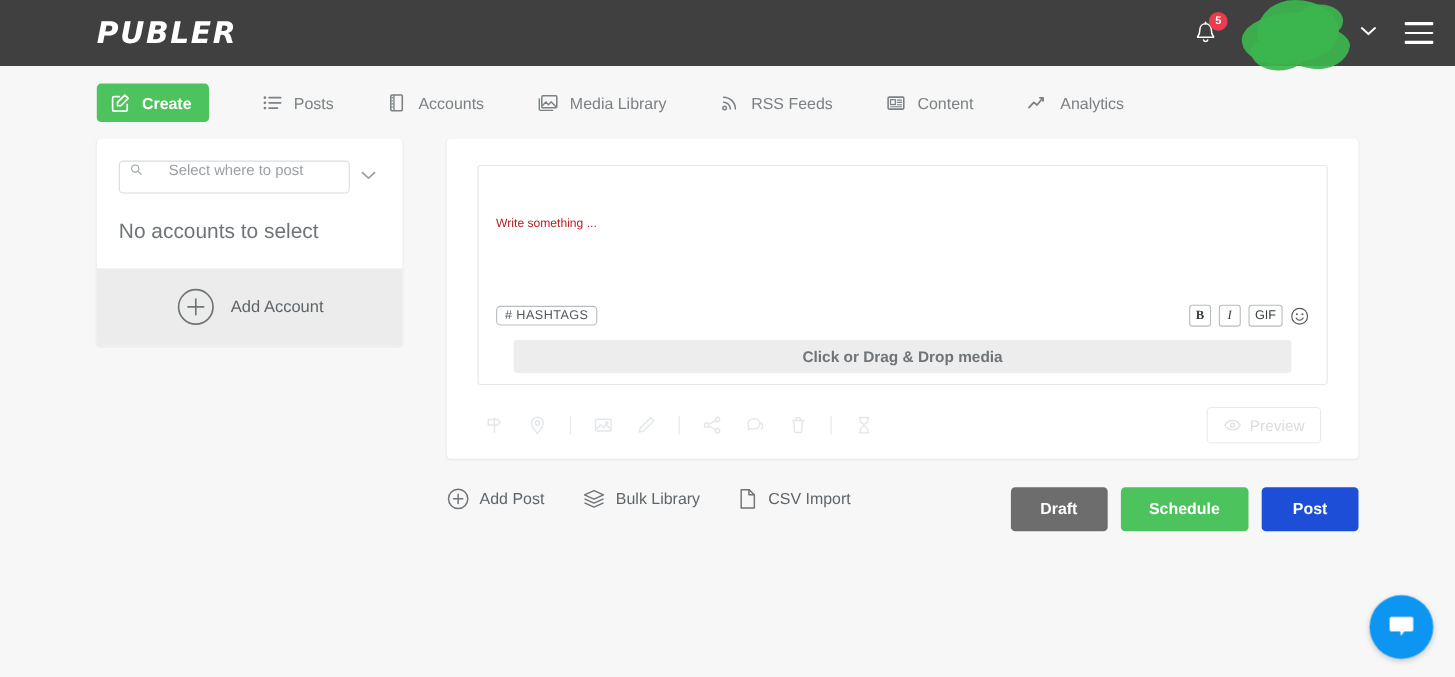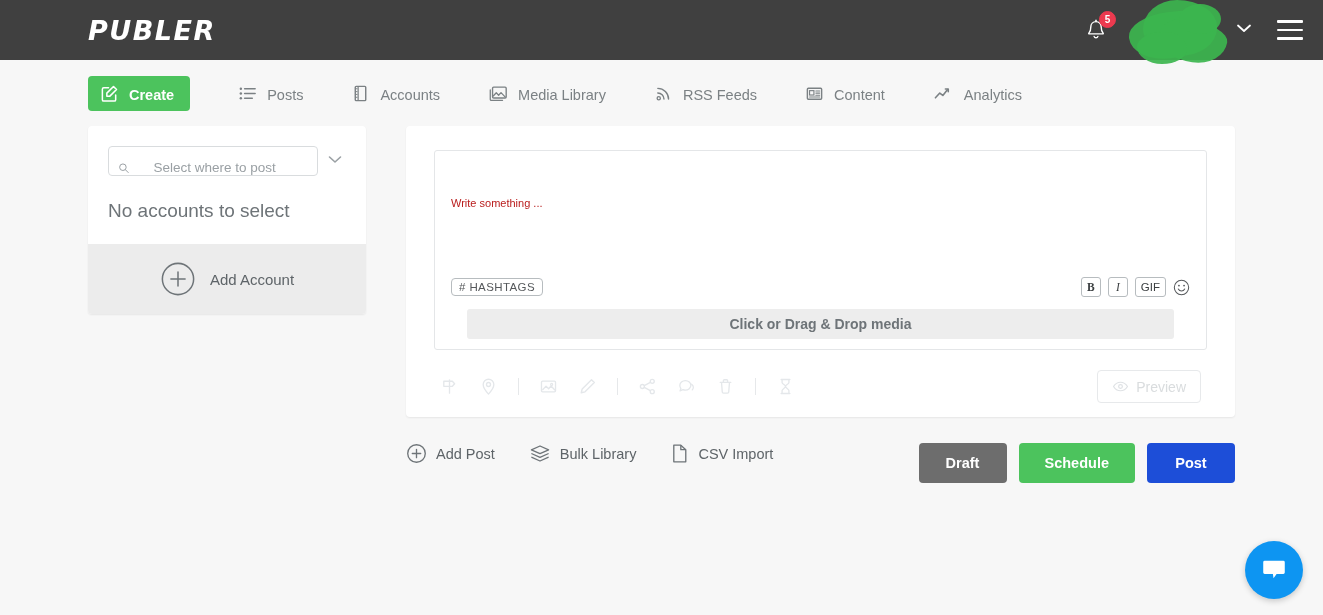--- a/index.html
+++ b/index.html
@@ -115,21 +115,21 @@
     background: #fff;
     border-radius: 4px;
     box-shadow: 0 1px 2px rgba(0,0,0,.07);
     overflow: hidden;
     flex: none;
   }
   .left-body { padding: 20px 20px 22px 20px; }
   .search-row { display: flex; align-items: center; gap: 6px; }
   .search-box {
     flex: 1;
-    display: flex; align-items: flex-end; gap: 24px;
+    display: flex; align-items: flex-start; gap: 24px;
     border: 1px solid #d9dcde;
     border-radius: 4px;
     height: 30px;
     padding: 0 9px;
   }
   .search-box input {
     border: none; outline: none;
     font-size: 13.5px;
     color: #5a6165;
     width: 100%;

